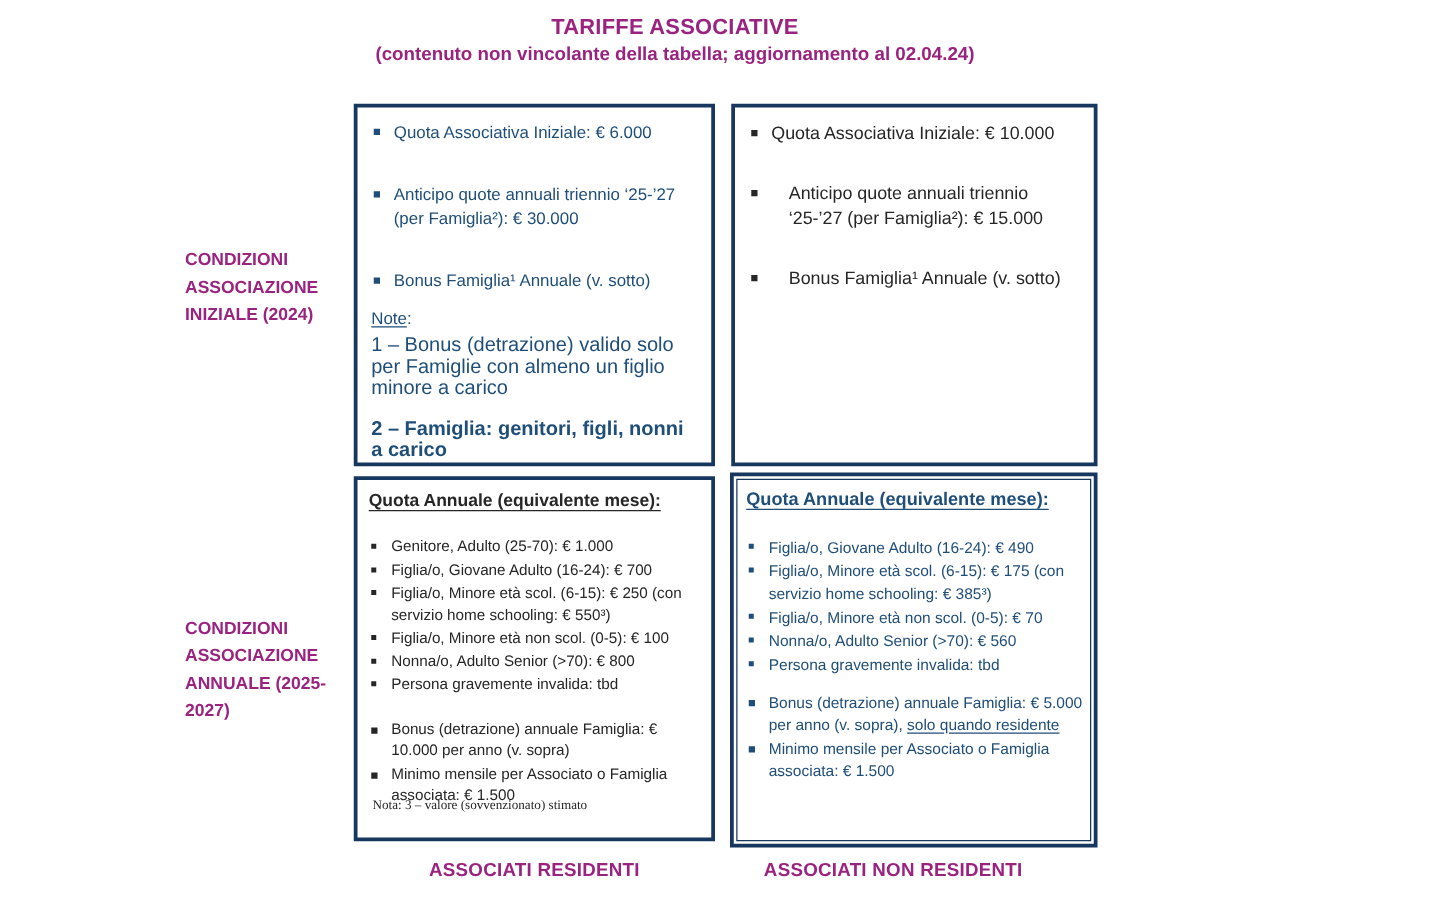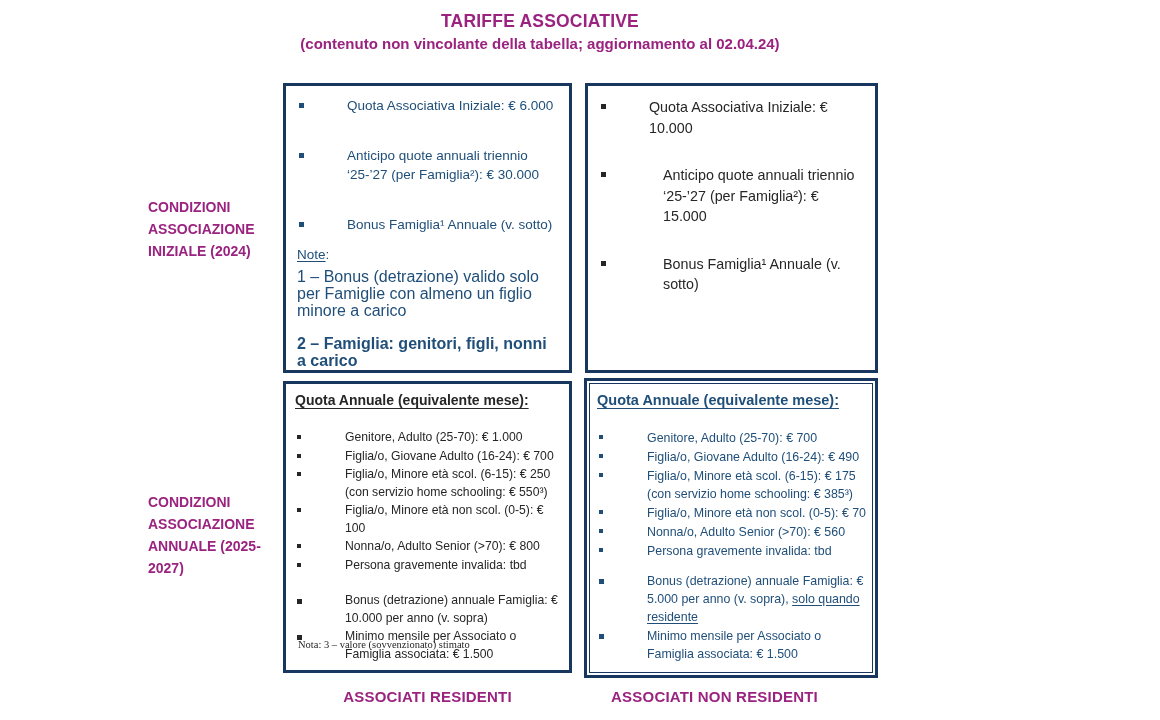--- a/index.html
+++ b/index.html
@@ -32,21 +32,21 @@
   .box-bl { left: 283px; top: 381px; width: 289px; height: 292px; padding: 7px 4px 7px 9px;  color: var(--ink);  font-size: 12.2px; }
   .box-br { left: 584px; top: 378px; width: 294px; height: 300px; padding: 2px; }
   .box-br .inner {
     box-sizing: border-box; width: 100%; height: 100%;
     border: 1.5px solid var(--border); padding: 7px 2px 6px 7px;
     color: var(--navy); font-size: 12.4px; position: relative;
   }
 
   .item { display: flex; align-items: flex-start; }
   .bullet { flex: none; width: 5px; height: 5px; background: currentColor; margin: 7px 11px 0 2px; }
-  .item .txt { flex: 1; line-height: 19px; margin-left: 32px; }
+  .item .txt { flex: 1; line-height: 19px; }
 
   .box-tl .item + .item { margin-top: 31px; }
   .box-tr .item .txt { line-height: 20.5px; }
   .box-tr .item + .item { margin-top: 27px; gap: 14px; }
 
   .notes { margin-top: 11px; }
   .notes-title { font-size: 13.5px; line-height: 19px; }
   .u { text-decoration: underline; text-underline-offset: 2px; }
   .note { font-size: 16px; line-height: 17px; margin-top: 4px; max-width: 258px; }
   .note + .note { margin-top: 16px; font-weight: bold; }
@@ -159,24 +159,20 @@
     </div>
     <div class="footnote">Nota: 3 – valore (sovvenzionato) stimato</div>
   </div>
 
   <div class="box box-br" style="padding:2px; border:3px solid var(--border);">
     <div class="inner">
       <div class="rates-header">Quota Annuale (equivalente mese):</div>
       <div class="rates">
         <div class="item">
           <span class="bullet"></span>
-          <span class="txt">Genitore, Adulto (25-70): € 700</span>
-        </div>
-        <div class="item">
-          <span class="bullet"></span>
           <span class="txt">Figlia/o, Giovane Adulto (16-24): € 490</span>
         </div>
         <div class="item">
           <span class="bullet"></span>
           <span class="txt">Figlia/o, Minore età scol. (6-15): € 175 (con servizio home schooling: € 385³)</span>
         </div>
         <div class="item">
           <span class="bullet"></span>
           <span class="txt">Figlia/o, Minore età non scol. (0-5): € 70</span>
         </div>

